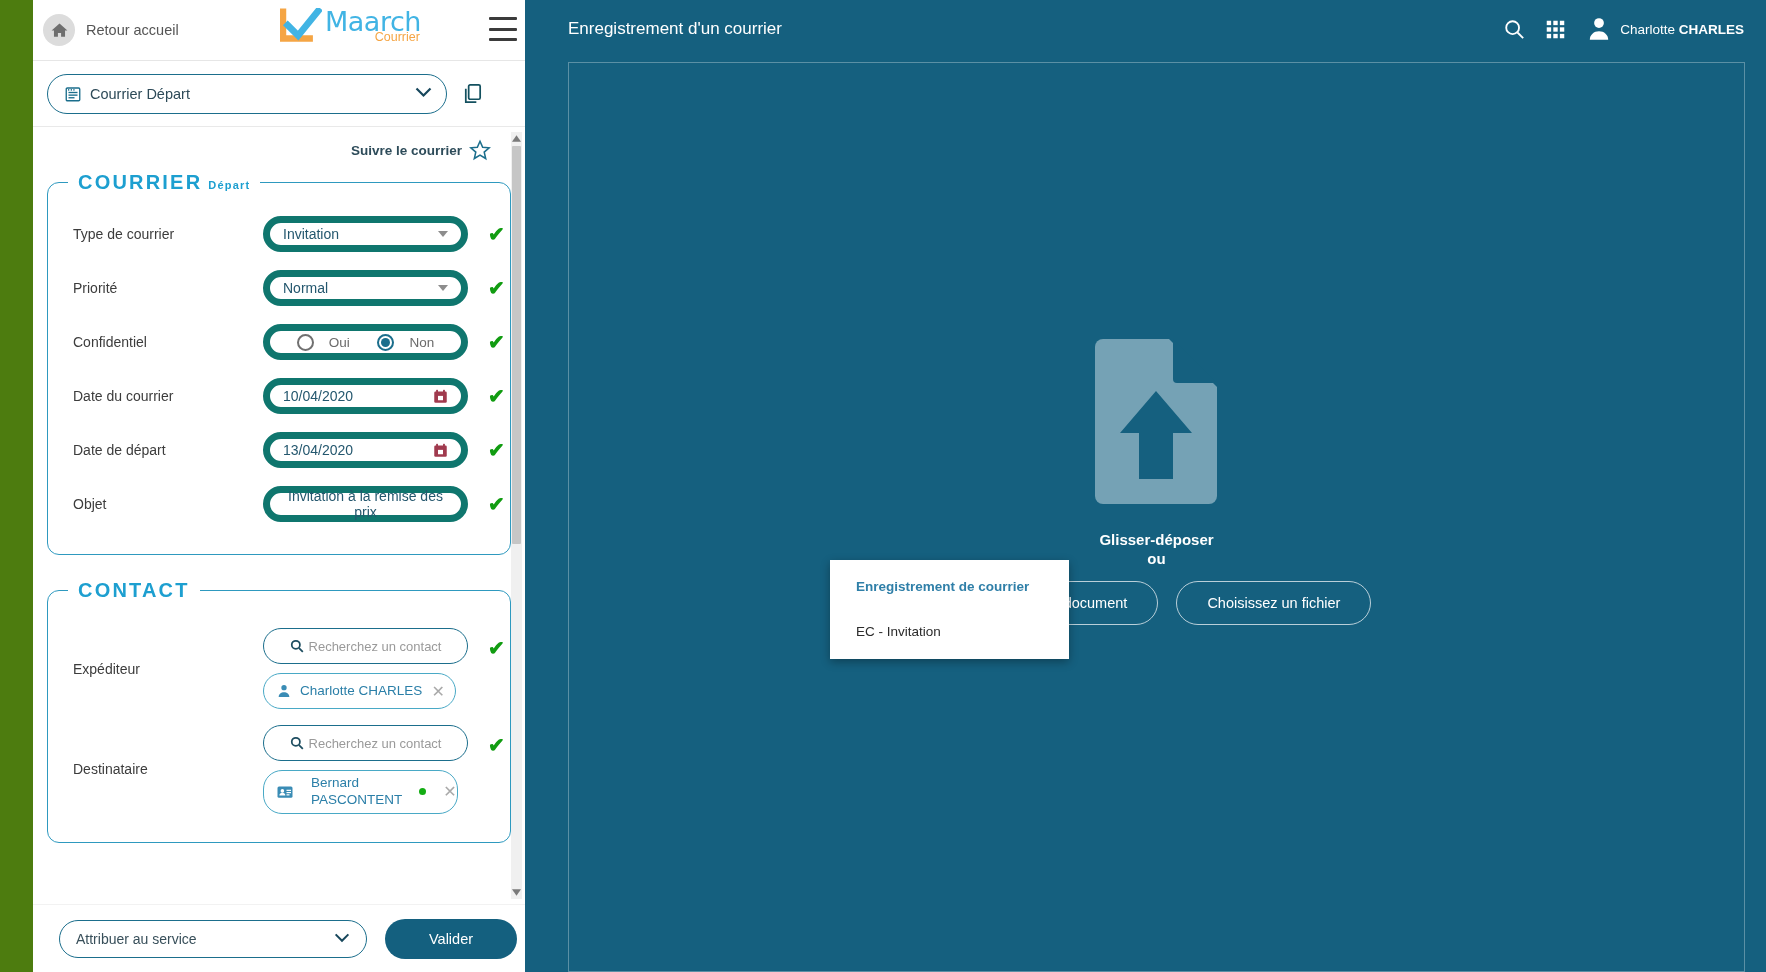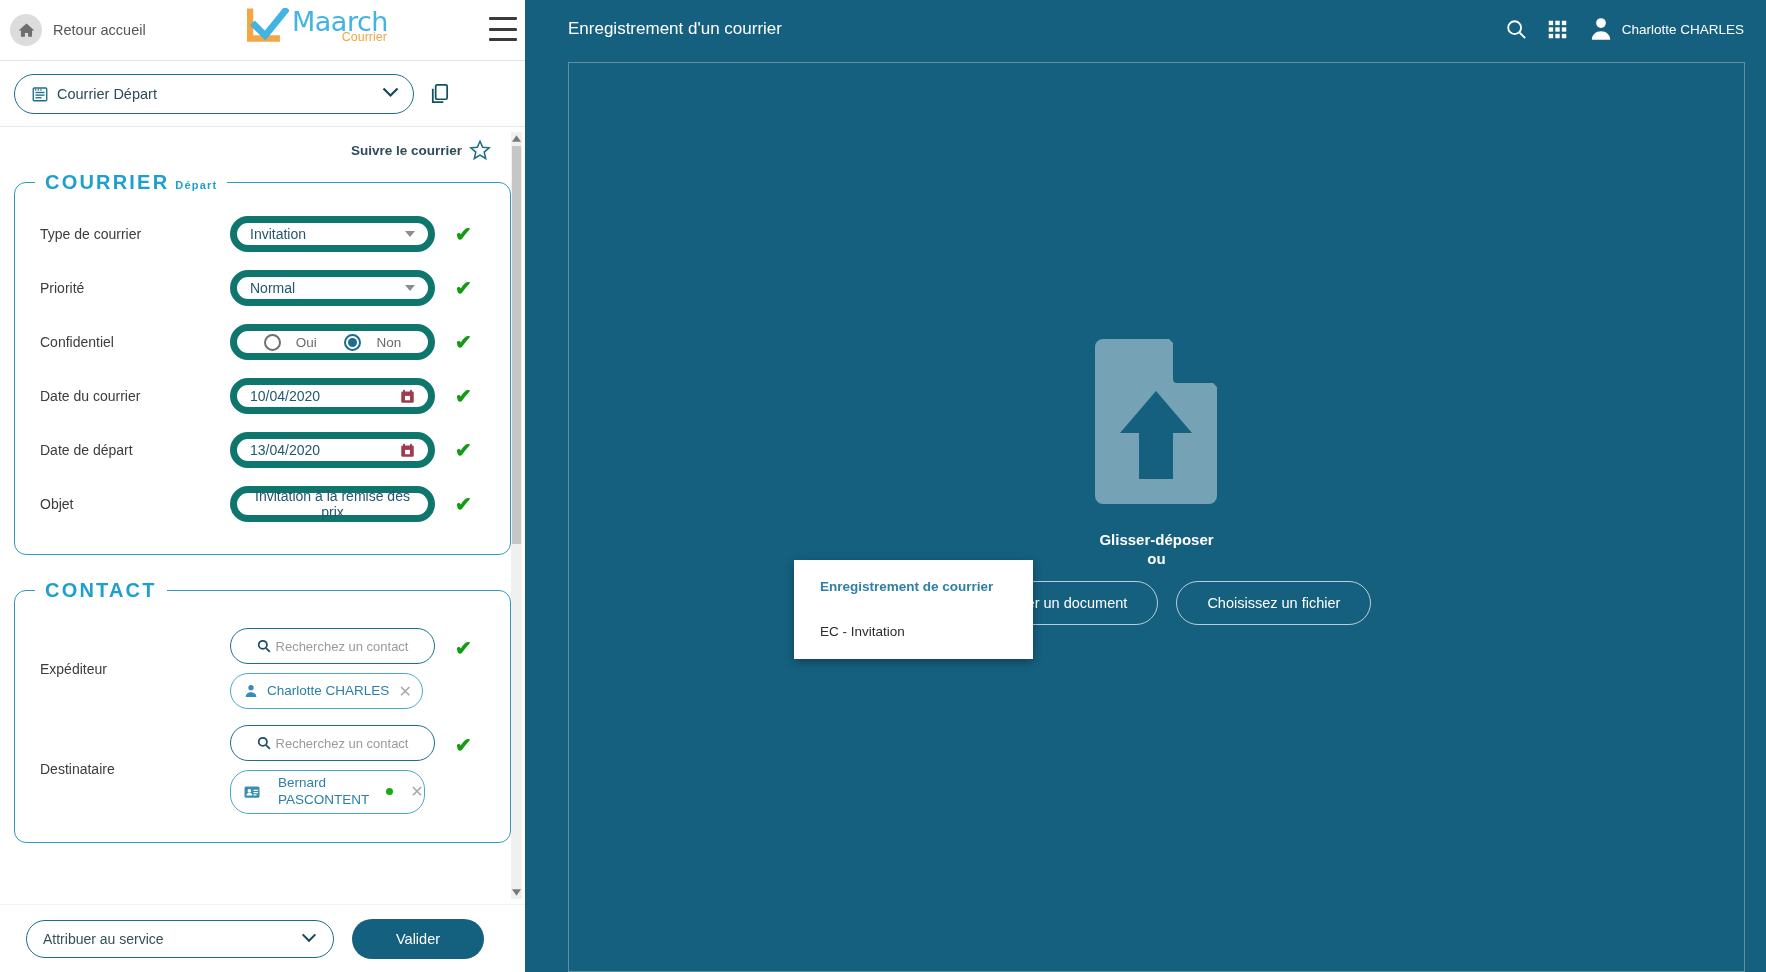--- a/index.html
+++ b/index.html
@@ -7,24 +7,25 @@
     width: 1766px; height: 972px;
     font-family: "Liberation Sans", sans-serif;
     overflow: hidden;
     background: #ffffff;
   }
   .app { position: relative; width: 1766px; height: 972px; display: flex; }
 
   
   .left-panel {
     width: 525px; height: 972px;
-    background: #f9a8d4;
+    background: #4d7c0f;
     position: relative;
     display: flex; flex-direction: column;
     flex: 0 0 525px;
+    padding-left: 33px;
   }
   .left-header {
     height: 60px; flex: 0 0 60px;
     display: flex; align-items: center;
     position: relative;
     background: #ffffff;
   }
   .home-btn {
     display: flex; align-items: center;
     margin-left: 10px; cursor: pointer;
@@ -210,21 +211,21 @@
   .top-bar {
     height: 58px; flex: 0 0 58px;
     display: flex; align-items: center; padding: 0 22px 0 43px;
     color: #ffffff;
   }
   .top-title { font-size: 17px; flex: 1; color: #ffffff; }
   .top-icons { display: flex; align-items: center; gap: 20px; }
   .ic { color: #ffffff; cursor: pointer; display: flex; align-items: center; }
   .user-chip { display: flex; align-items: center; gap: 8px; cursor: pointer; }
   .user-name { font-size: 13.5px; color: #ffffff; }
-  .user-name b { font-weight: normal; }
+  .user-name b { font-weight: bold; }
 
   .drop-zone {
     position: absolute; left: 43px; top: 62px; right: 21px; bottom: 0;
     border: 1px solid rgba(255,255,255,0.30);
     display: flex; align-items: center; justify-content: center;
   }
   .dz-inner {
     display: flex; flex-direction: column; align-items: center;
     margin-top: -70px;
   }
@@ -236,21 +237,21 @@
     height: 44px; border: 1px solid #b9cfd9; border-radius: 23px;
     color: #ffffff; background: transparent;
     font-size: 14.5px; padding: 0 30px; cursor: pointer;
     font-family: "Liberation Sans", sans-serif;
     display: flex; align-items: center; justify-content: center;
     white-space: nowrap;
   }
 
   
   .menu {
-    position: absolute; left: 794px; top: 560px;
+    position: absolute; left: 830px; top: 560px;
     width: 239px; background: #ffffff;
     box-shadow: 0 3px 9px rgba(0,0,0,0.32);
     z-index: 50; padding: 0 0 8px 0;
   }
   .menu-title {
     font-size: 13.5px; font-weight: bold; color: #2f7fa8;
     padding: 19px 0 18px 26px; background: #ffffff;
   }
   .menu-item {
     font-size: 13.5px; color: #2b2b2b;

